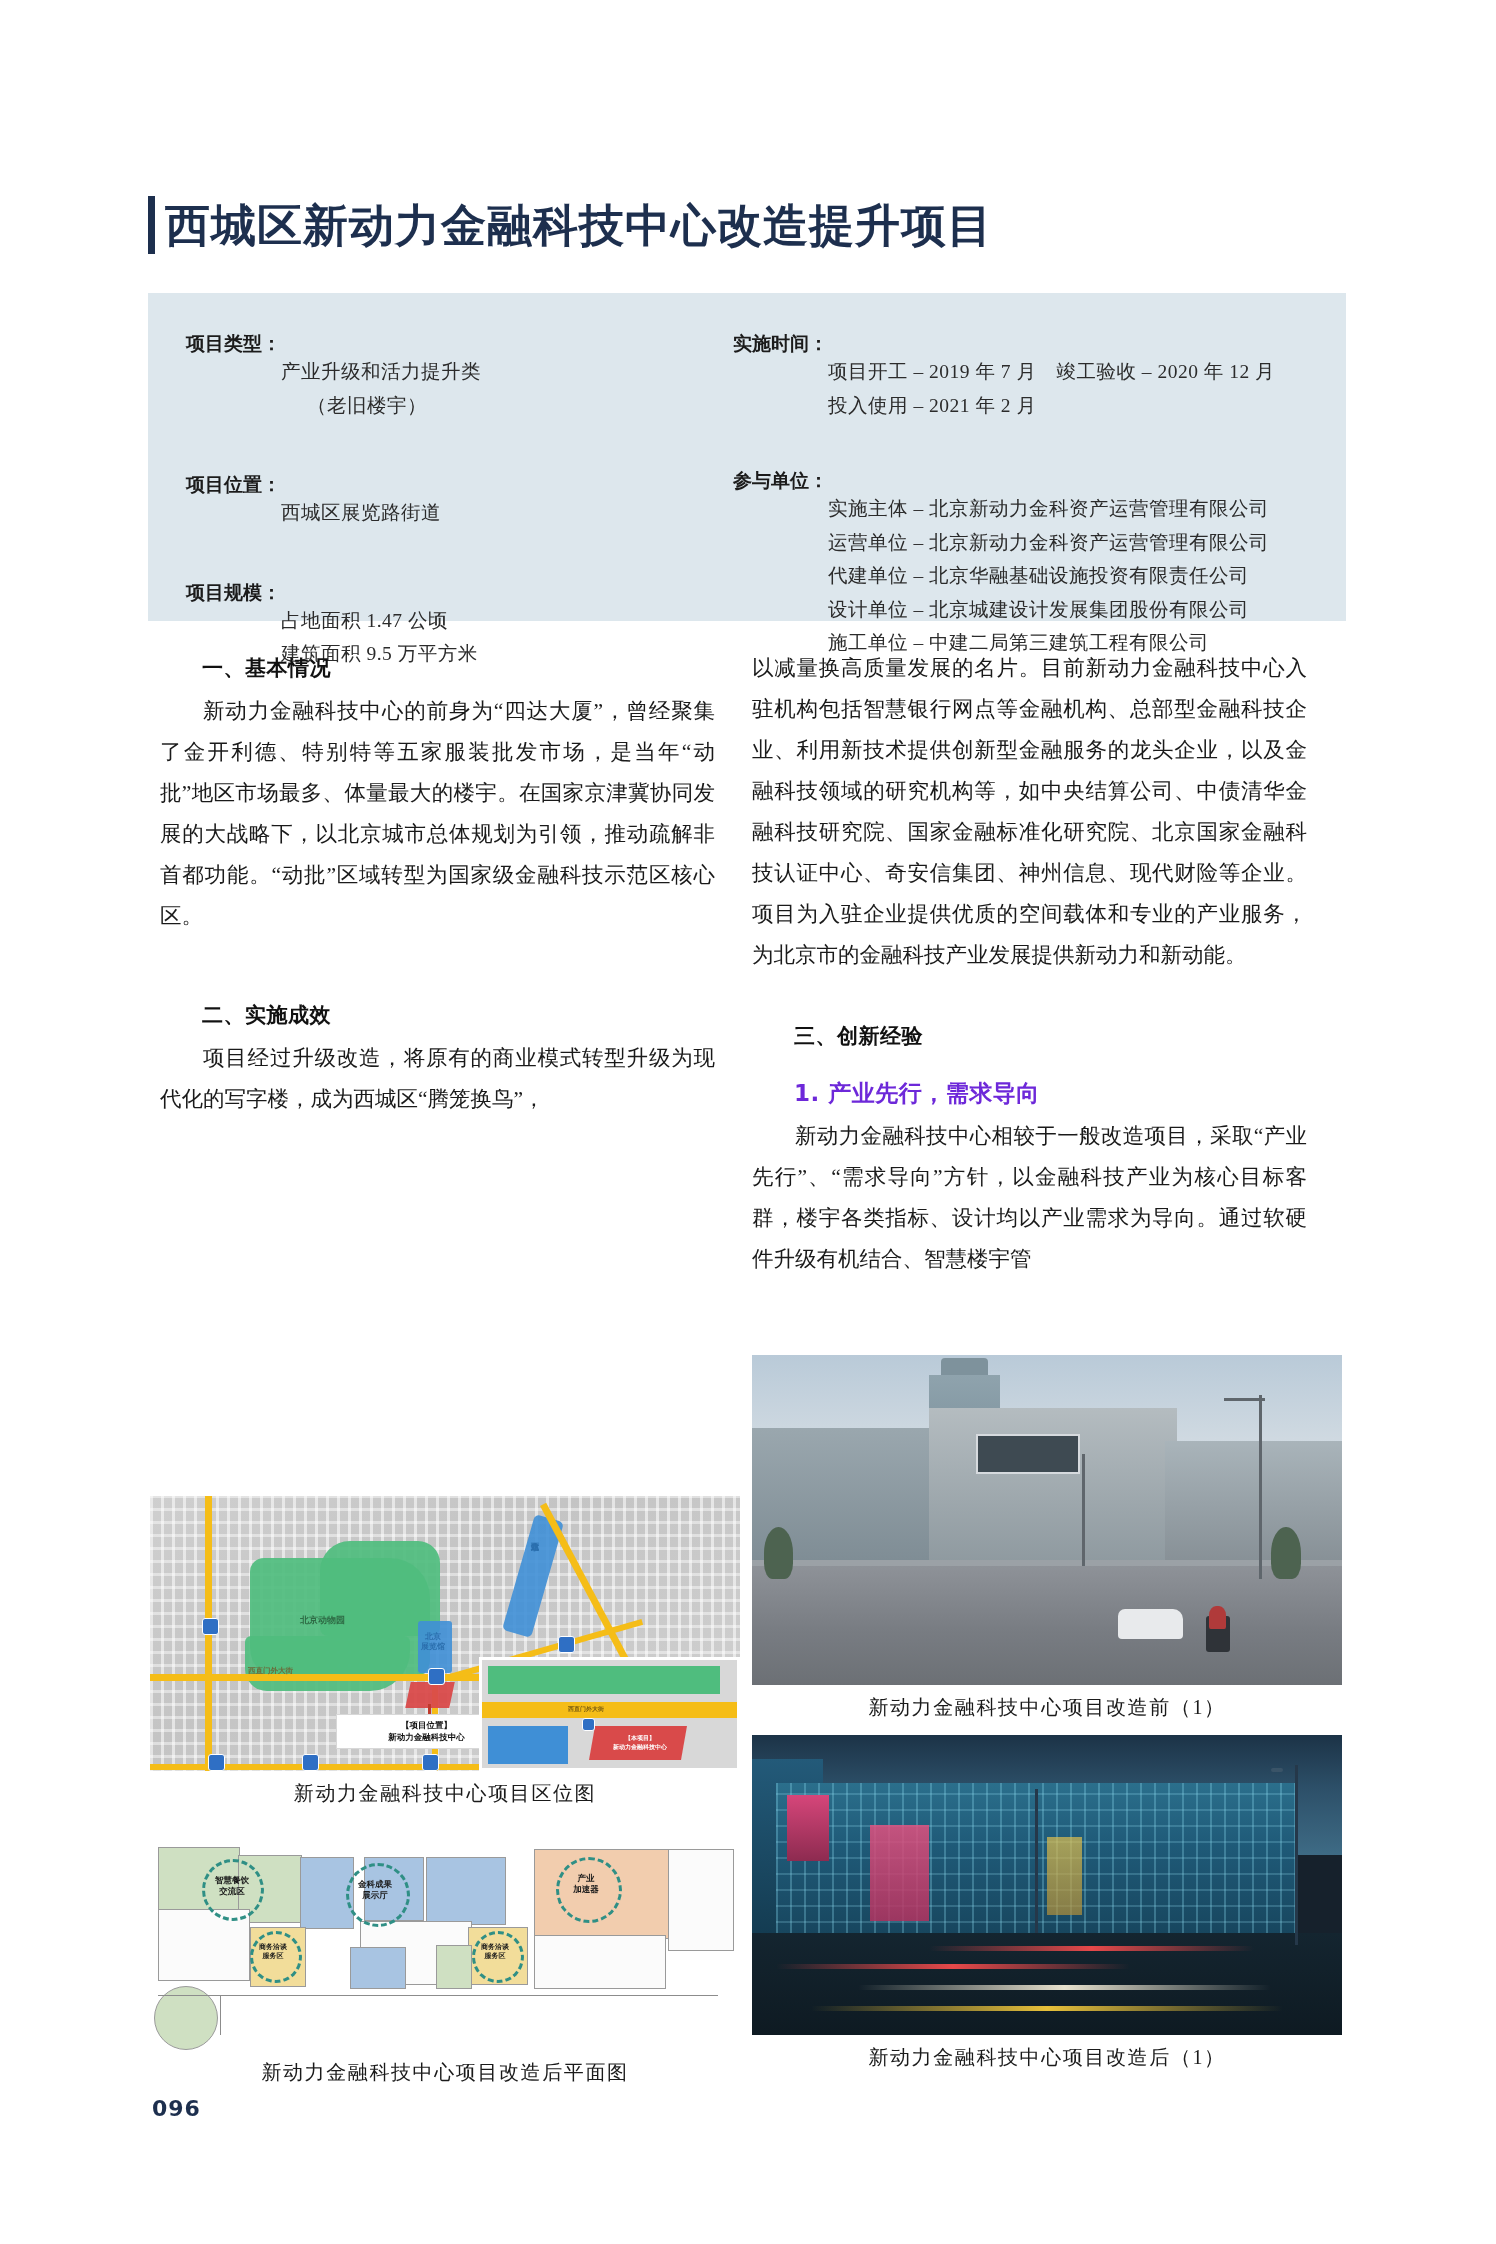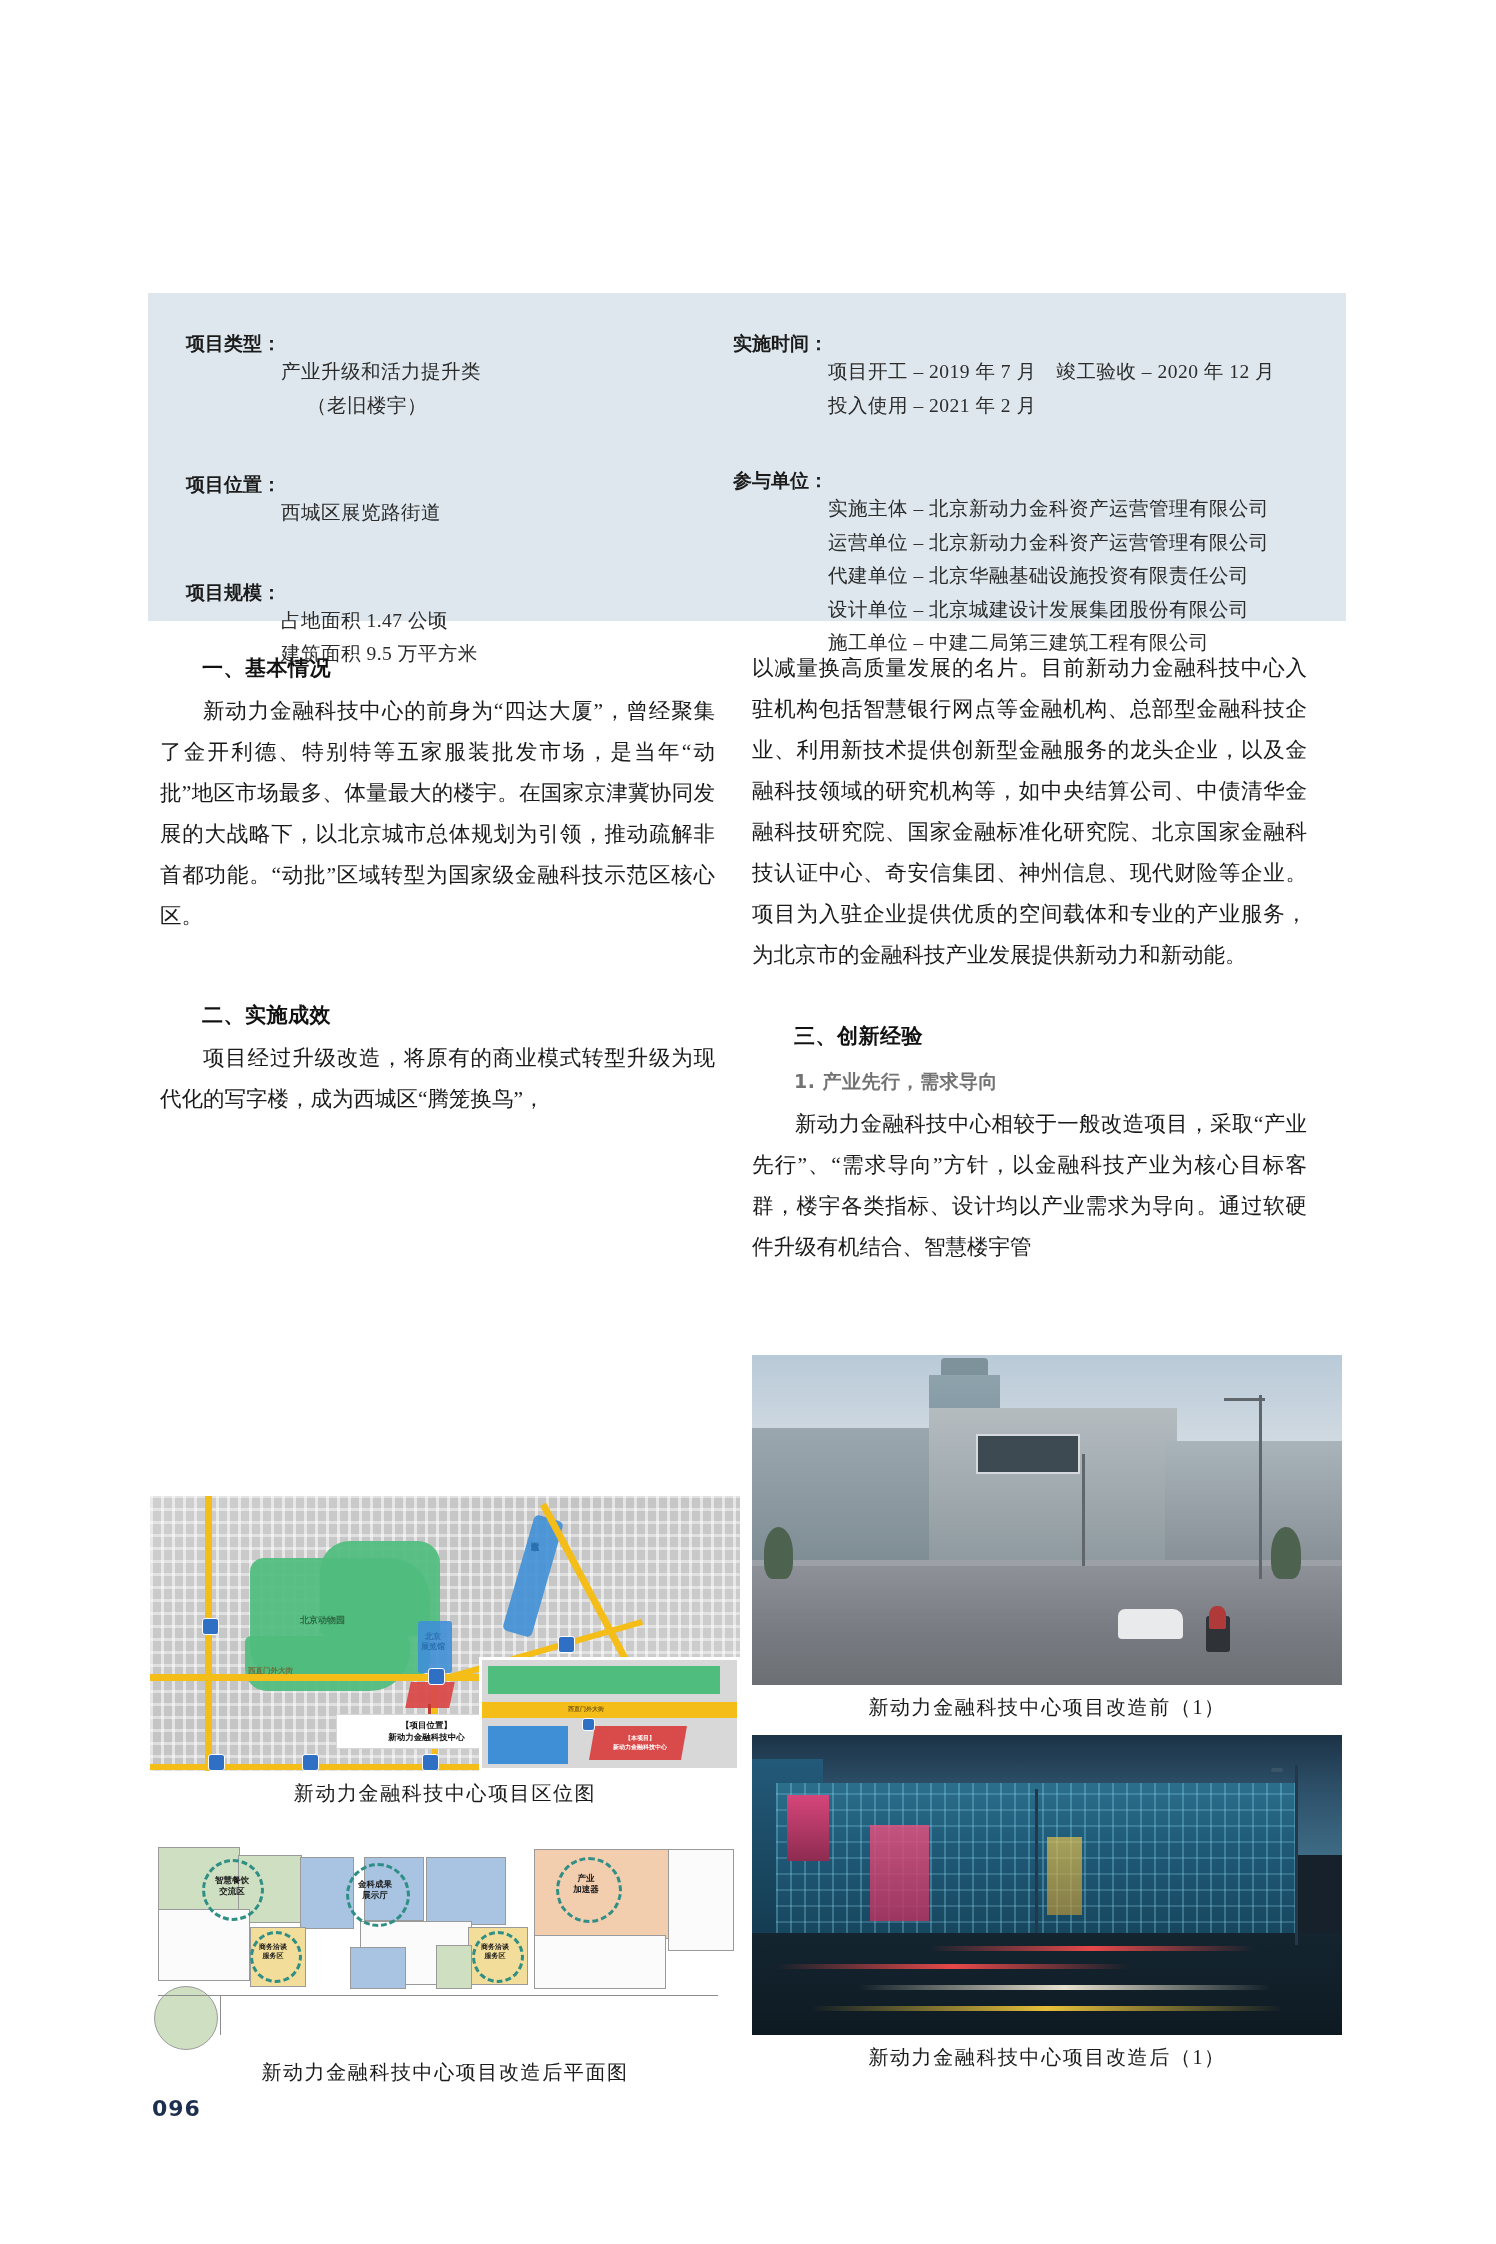--- a/index.html
+++ b/index.html
@@ -79,23 +79,23 @@
     font-weight:bold;
     font-size:21px;
     color:#111;
     margin:0 0 2px 0;
     padding-left:42px;
     letter-spacing:0.5px;
   }
   .h3 {
     font-family:"DejaVu Sans", sans-serif;
     font-weight:bold;
-    font-size:19px;
-    color:#737373;
-    margin:4px 0 2px 0;
+    font-size:23px;
+    color:#6d28d9;
+    margin:16px 0 2px 0;
     padding-left:42px;
     letter-spacing:0.5px;
   }
   .para { margin:0; text-indent:2em; }
   .spacer-lg { height:58px; }
   .spacer-md { height:40px; }
 
   
   .fig { position:absolute; }
   .fig-img { width:100%; height:100%; position:relative; overflow:hidden; }
@@ -316,20 +316,24 @@
     font-family:"DejaVu Sans", sans-serif;
     font-weight:bold; font-size:22px;
     color:#1d2f4e; letter-spacing:1px;
   }
 </style>
 </head>
 <body>
 
 <div class="page">
 
+  <div class="title-wrap">
+    <div class="title-bar"></div>
+    <div class="title-text">西城区新动力金融科技中心改造提升项目</div>
+  </div>
 
   <div class="infobox">
 
     <div class="col col-left">
       <div class="row">
         <span class="lbl">项目类型：</span>
         <span class="val">
           <span class="sub">产业升级和活力提升类</span>
           <span class="sub sub-pad-left">（老旧楼宇）</span>
         </span>

